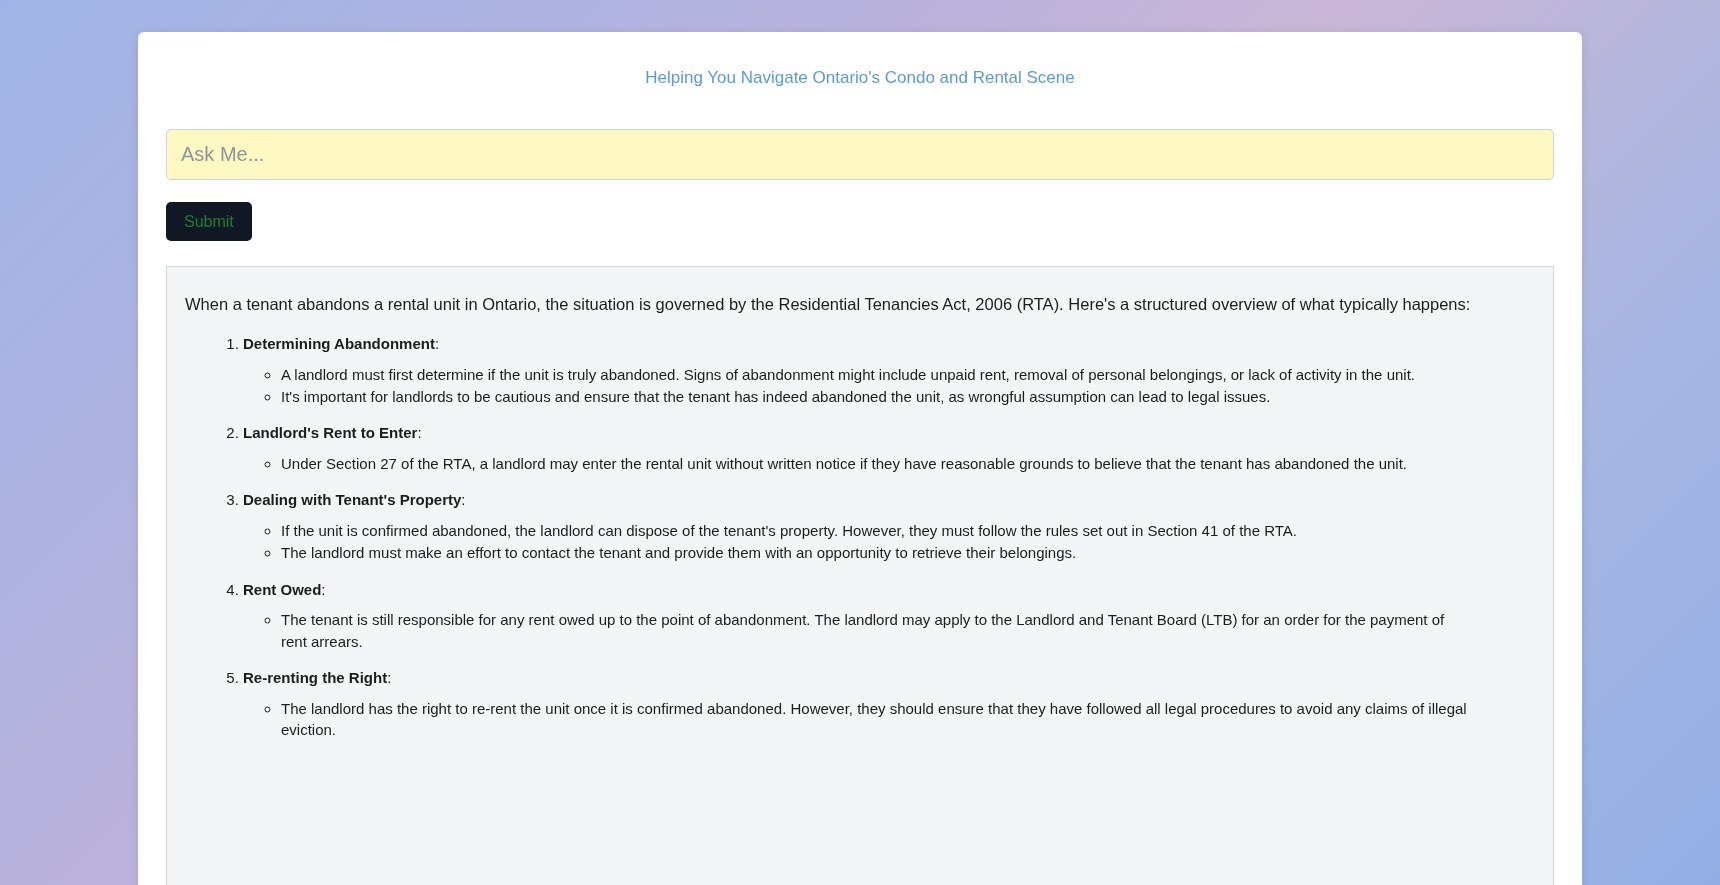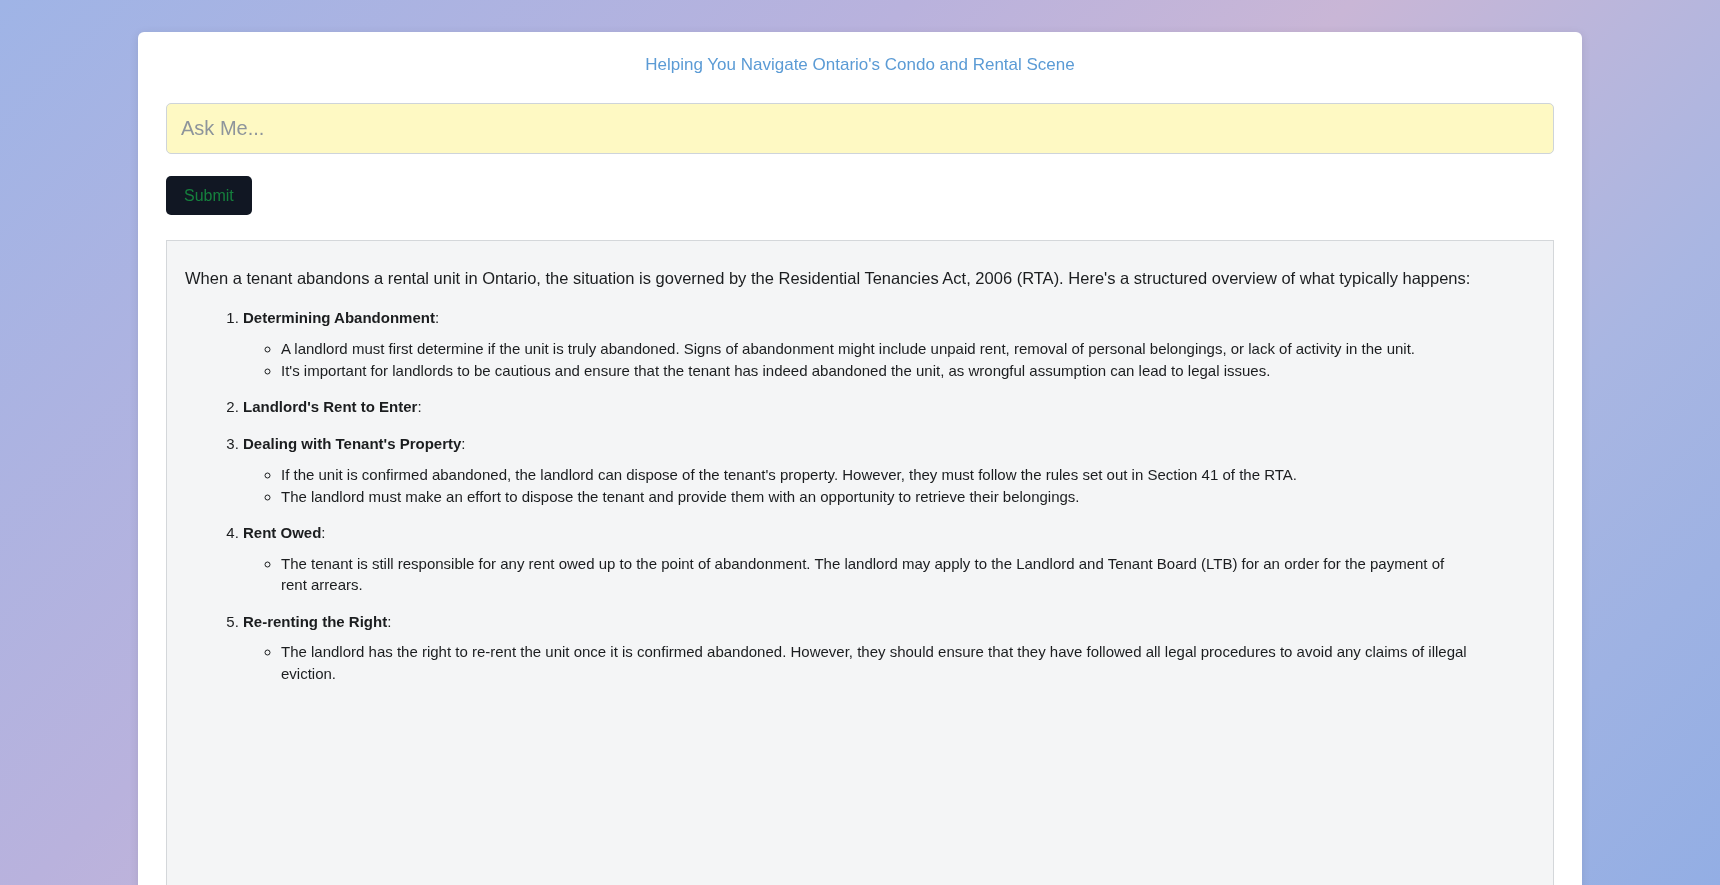--- a/index.html
+++ b/index.html
@@ -34,21 +34,21 @@
     font-size: 25px;
     font-weight: bold;
     margin: 0;
     padding-top: 42px;
     letter-spacing: 0.1px;
   }
   .subtitle {
     text-align: center;
     color: #5b9bd5;
     font-size: 17px;
-    margin: 0;
+    margin: 13px;
     padding-top: 23px;
     font-weight: normal;
   }
   .search-wrap {
     padding-top: 28px;
   }
   .search-input {
     width: 100%;
     height: 51px;
     border: 1px solid #ced4da;
@@ -160,27 +160,30 @@
           <li>
             <span class="step-title">Determining Abandonment</span><span>:</span>
             <ul class="details">
               <li>A landlord must first determine if the unit is truly abandoned. Signs of abandonment might include unpaid rent, removal of personal belongings, or lack of activity in the unit.</li>
               <li>It's important for landlords to be cautious and ensure that the tenant has indeed abandoned the unit, as wrongful assumption can lead to legal issues.</li>
             </ul>
           </li>
 
           <li>
             <span class="step-title">Landlord's Rent to Enter</span><span>:</span>
+            <ul class="details">
+              <li>Under Section 27 of the RTA, a landlord may enter the rental unit without written notice if they have reasonable grounds to believe that the tenant has abandoned the unit.</li>
+            </ul>
           </li>
 
           <li>
             <span class="step-title">Dealing with Tenant's Property</span><span>:</span>
             <ul class="details">
               <li>If the unit is confirmed abandoned, the landlord can dispose of the tenant's property. However, they must follow the rules set out in Section 41 of the RTA.</li>
-              <li>The landlord must make an effort to dispose the tenant and provide them with an opportunity to retrieve their belongings.</li>
+              <li>The landlord must make an effort to contact the tenant and provide them with an opportunity to retrieve their belongings.</li>
             </ul>
           </li>
 
           <li>
             <span class="step-title">Rent Owed</span><span>:</span>
             <ul class="details">
               <li>The tenant is still responsible for any rent owed up to the point of abandonment. The landlord may apply to the Landlord and Tenant Board (LTB) for an order for the payment of rent arrears.</li>
             </ul>
           </li>
 

